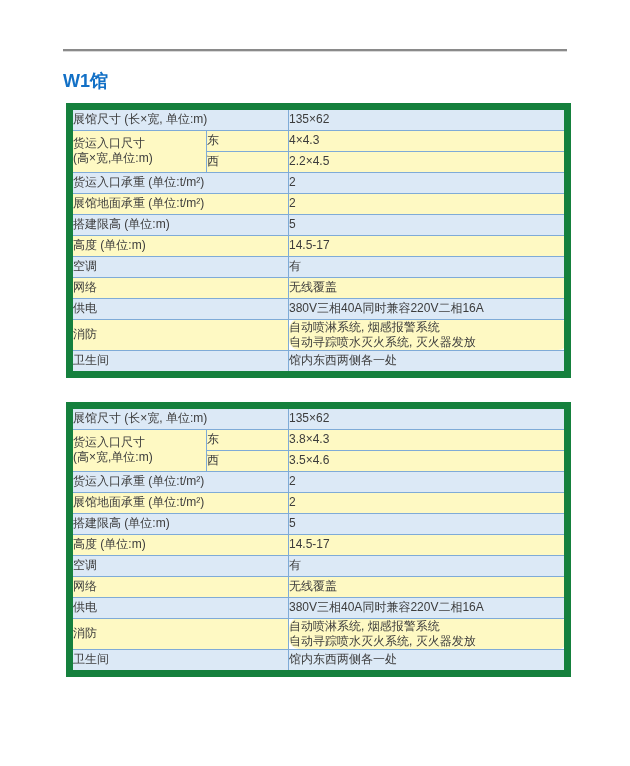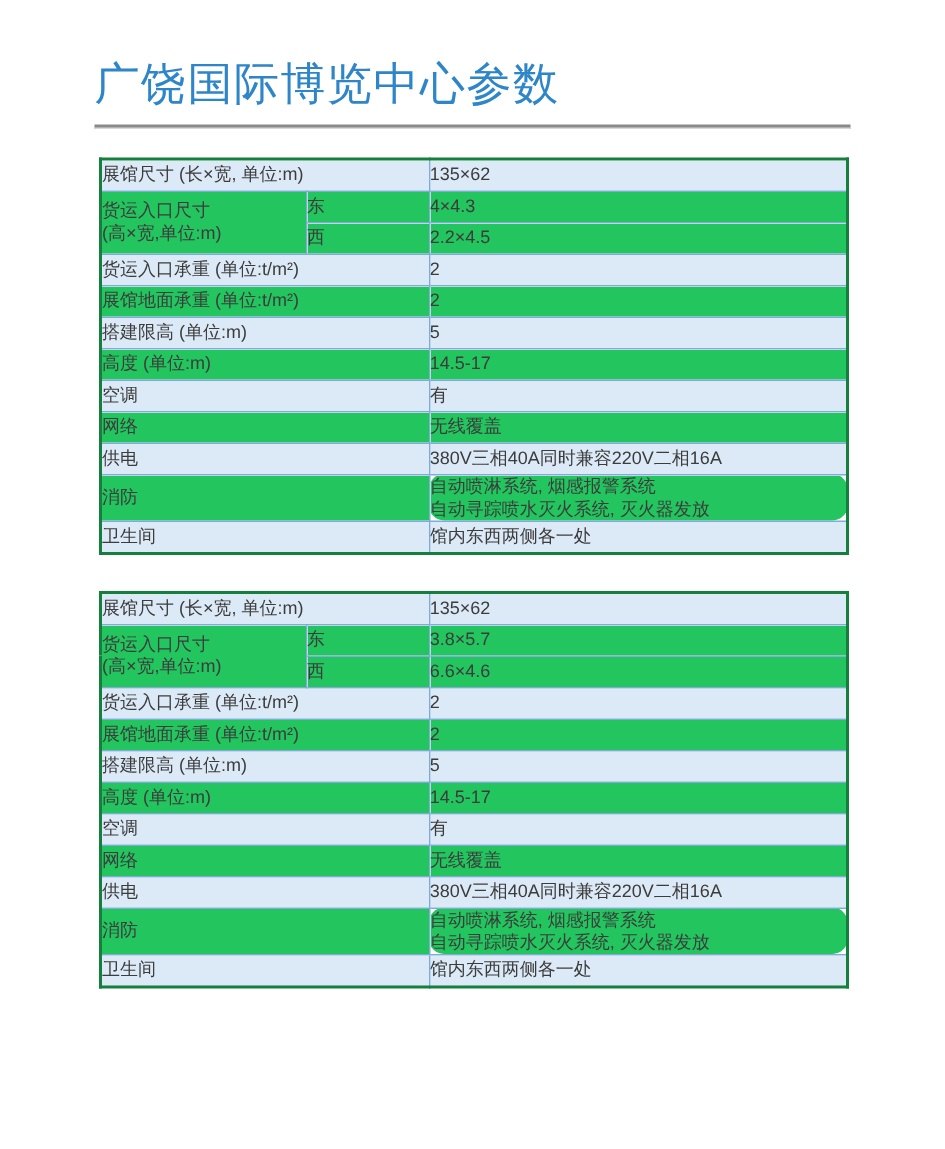--- a/index.html
+++ b/index.html
@@ -36,49 +36,49 @@
     font-weight:bold;
     color:#1270c6;
     line-height:1.2;
   }
 
   table.params {
     border-collapse:collapse;
     table-layout:fixed;
     width:498px;
     margin-left:3px;
-    border:2px solid #15803d;
+    border:7px solid #15803d;
     font-size:12px;
     color:#3c3c3c;
   }
   table.params td {
     border:1px solid #7fabd7;
     height:20px;
     padding:0;
     line-height:1.25;
-    background:#22c55e;
+    background:#fef9c3;
     vertical-align:middle;
     overflow:hidden;
   }
   table.params tr.alt td { background:#dce9f6; }
   td.label { text-align:left; padding-left:32px; }
   td.center { text-align:left; }
   td.multiline { height:41px;border-radius:10px; }
   .cell-line { display:block; }
 </style>
 </head>
 <body>
 
 <div class="page">
   <div class="content">
 
-    <h1 class="doc-title">广饶国际博览中心参数</h1>
     <div class="title-rule"></div>
 
     <div class="section">
+      <h2 class="section-heading">W1馆</h2>
       <table class="params">
         <colgroup>
             <col style="width:137px">
             <col style="width:82px">
             <col style="width:279px">
           </colgroup>
         <tbody>
         <tr class="alt">
           <td class="label" colspan="2">展馆尺寸 (长×宽, 单位:m)</td>
           <td class="center">135×62</td>
@@ -149,25 +149,25 @@
         <tr class="alt">
           <td class="label" colspan="2">展馆尺寸 (长×宽, 单位:m)</td>
           <td class="center">135×62</td>
         </tr>
         <tr>
           <td class="label" rowspan="2">
             <span class="cell-line">货运入口尺寸</span>
             <span class="cell-line">(高×宽,单位:m)</span>
           </td>
           <td class="center">东</td>
-          <td class="center">3.8×5.7</td>
+          <td class="center">3.8×4.3</td>
         </tr>
         <tr>
           <td class="center">西</td>
-          <td class="center">6.6×4.6</td>
+          <td class="center">3.5×4.6</td>
         </tr>
         <tr class="alt">
           <td class="label" colspan="2">货运入口承重 (单位:t/m²)</td>
           <td class="center">2</td>
         </tr>
         <tr>
           <td class="label" colspan="2">展馆地面承重 (单位:t/m²)</td>
           <td class="center">2</td>
         </tr>
         <tr class="alt">

